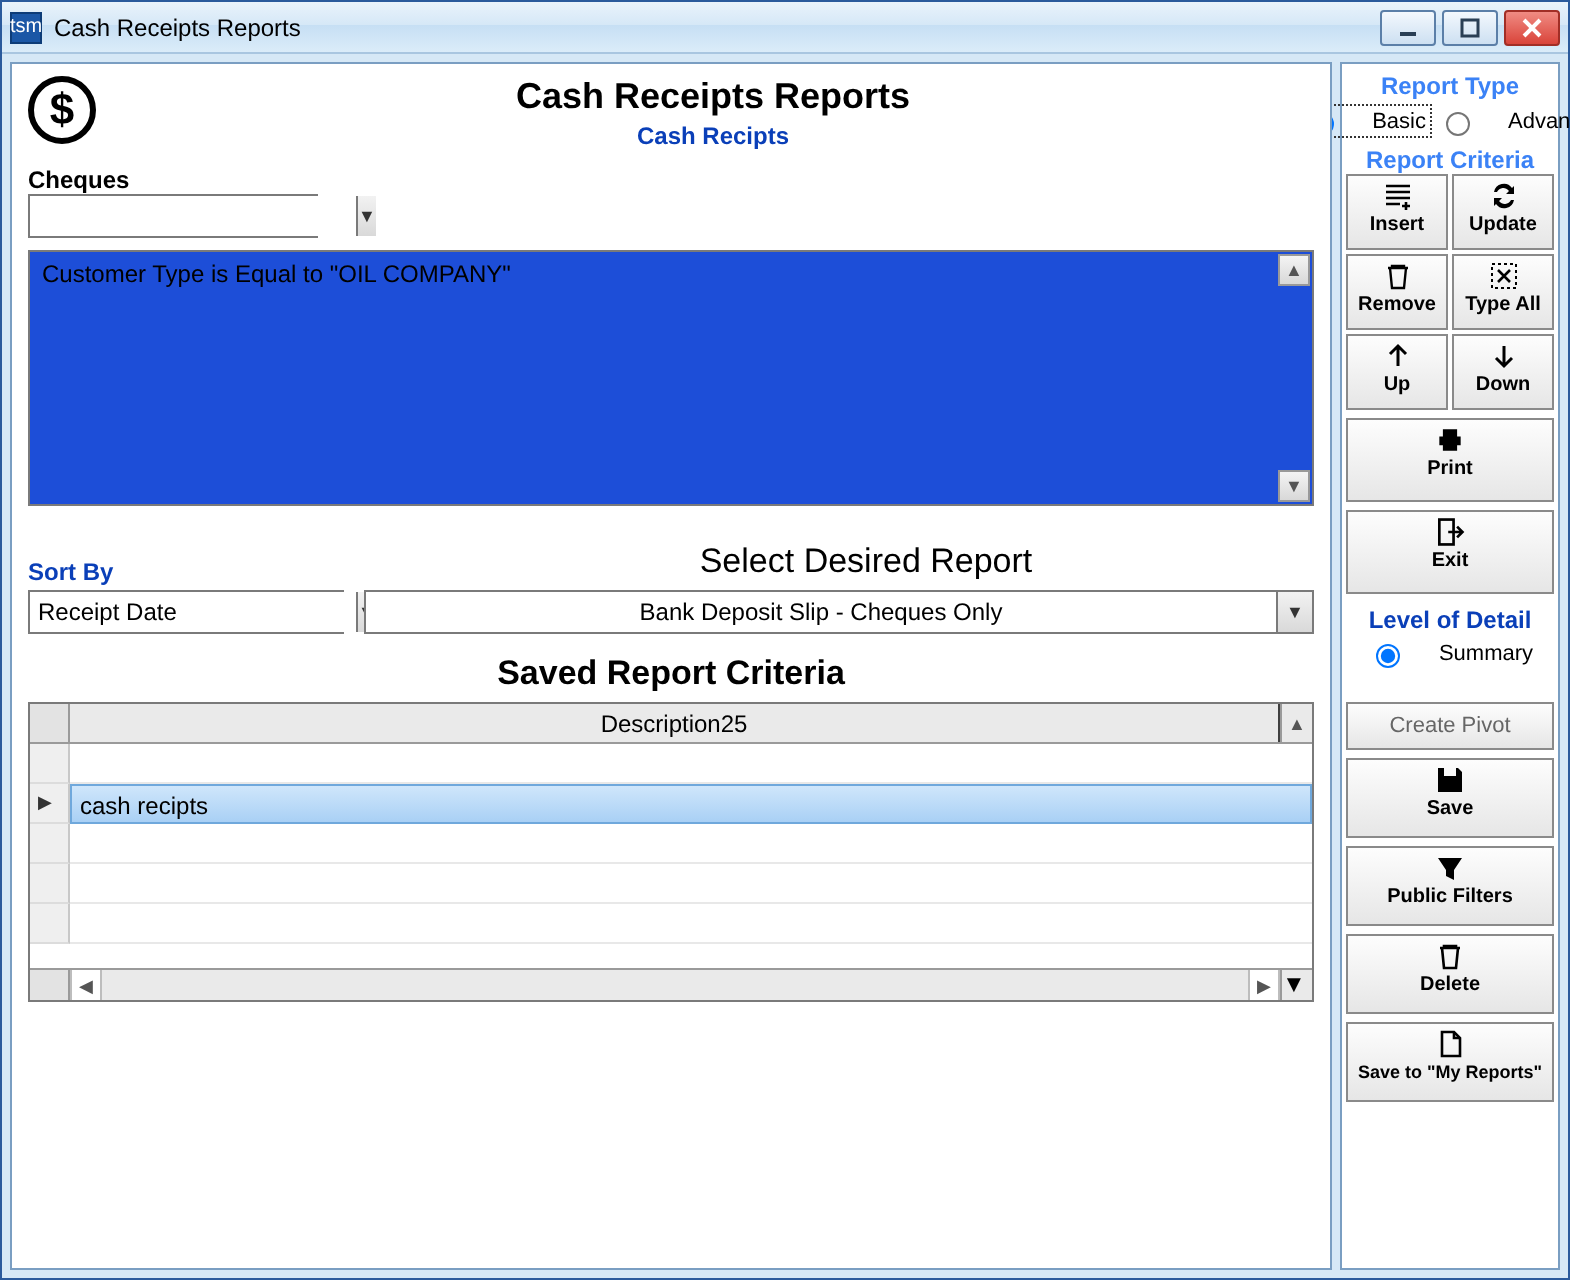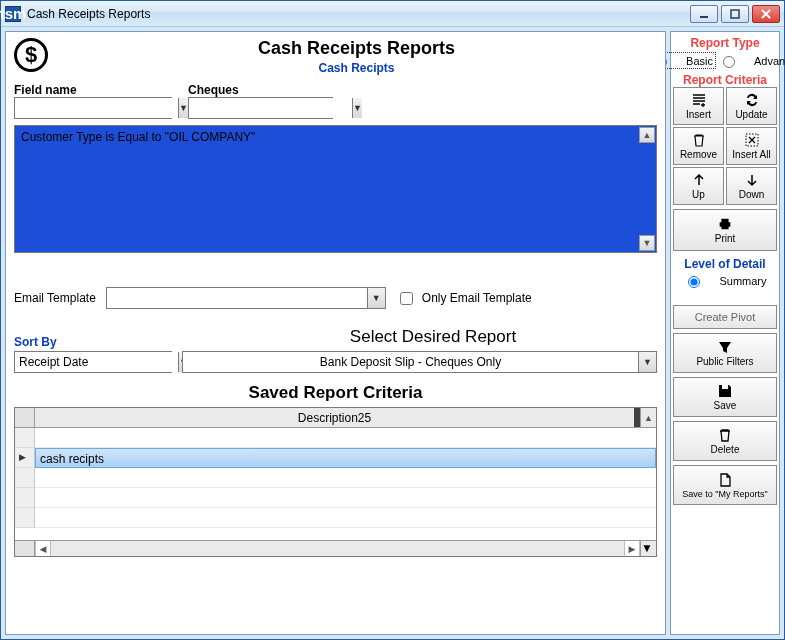--- a/index.html
+++ b/index.html
@@ -27,22 +27,22 @@
     background: linear-gradient(#e9f3fb,#d6e8f7 45%,#c6dff4 46%,#dbecf9);
     border-bottom: 1px solid #a9c6e0;
     display: flex;
     align-items: center;
     padding: 0 4px;
   }
   .titlebar-icon {
     width: 16px; height: 16px;
     background: #1b57a6;
     color: #fff;
-    font-size: 15px;
-    font-weight: bold;
+    font-size: 10px;
+    font-weight: normal;
     display: flex; align-items: center; justify-content: center;
     border: 1px solid #0d3c78;
     margin-right: 6px;
   }
   .titlebar-text { flex: 1; font-size: 12px; color: #000; }
   .win-btns { display: flex; gap: 3px; }
   .win-btn {
     width: 28px; height: 18px;
     border: 1px solid #5b7fa8;
     border-radius: 2px;
@@ -145,47 +145,48 @@
   .grid-wrap {
     margin-top:4px;
     border:1px solid #7a7a7a;
     height: 150px;
     display:flex;
     flex-direction:column;
     background:#fff;
   }
   .grid-header { display:flex; height:20px; border-bottom:1px solid #9a9a9a;}
   .gh-gutter { width:20px; background:#e3e3e3; border-right:1px solid #9a9a9a;}
-  .gh-cell { flex:1; text-align:center; background:#eaeaea; border-right:6px solid #404040; line-height:20px;}
+  .gh-cell { flex:1; text-align:center; background:#eaeaea; border-right:1px solid #404040; line-height:20px;}
   .gh-sb { width:16px; background:#eaeaea; border-left:1px solid #9a9a9a; display:flex;align-items:center;justify-content:center; font-size:9px; color:#555; cursor:pointer;}
   .grid-body { flex:1; position:relative; overflow:hidden;}
   .g-row { display:flex; height:20px; }
   .g-gutter { width:20px; background:#efefef; border-right:1px solid #c8c8c8; border-bottom:1px solid #dcdcdc; position:relative;}
   .g-gutter.active::after { content:"▶"; font-size:9px; position:absolute; left:4px; top:4px; color:#333;}
   .g-cell { flex:1; padding:0 4px; line-height:20px; border-bottom:1px solid #e8e8e8; }
   .g-row.selected .g-cell { background: linear-gradient(#cfe6fb,#a9d0f5); border:1px solid #6fa8dc; }
   .grid-bottom { height:16px; border-top:1px solid #9a9a9a; display:flex;}
   .gb-gutter { width:20px; background:#e3e3e3; border-right:1px solid #9a9a9a;}
   .gb-track { flex:1; background:#eaeaea; display:flex; align-items:center;}
   .gb-left,.gb-right { width:16px; height:100%; display:flex;align-items:center;justify-content:center;font-size:9px;color:#555; border-right:1px solid #bdbdbd; border-left:1px solid #bdbdbd; cursor:pointer;}
   .gb-sb { width:16px; background:#eaeaea; border-left:1px solid #9a9a9a;}
   
-  .side-title { color:#ef4444; font-weight:bold; text-align:center; font-size:12px; margin-top:0;}
+  .side-title { color:#3b82f6; font-weight:bold; text-align:center; font-size:12px; margin-top:0;}
   .radio-row { display:flex; justify-content:center; gap:2px; margin:2px 0 4px;}
   .radio-item { display:flex; align-items:center; gap:16px; font-size:11px;}
   .radio-item input {width:12px;height:12px;}
   .radio-item.boxed { border:1px dotted #333; padding:0 2px;}
   .btn-grid { display:grid; grid-template-columns: 1fr 1fr; gap:2px; width: 100%;}
   .tb-btn {
     border:1px solid #8a8a8a;
     background: linear-gradient(#fdfdfd,#e6e6e6);
     height: 38px;
-    display:flex; flex-direction:column; align-items:center; justify-content:center;
+    display:flex; flex-direction:column; align-items:center; 
     font-size:10px; cursor:pointer; gap:1px;
     padding:2px 1px;
+    font-weight:bold;
   }
   .tb-btn svg { width:16px; height:16px; }
   .wide-btn { width:100%; margin-top:4px; height:42px;}
   .level { margin-top:6px; text-align:center;}
   .pivot-btn {
     width:100%; height:24px; margin-top:17px;
     border:1px solid #8a8a8a; background:linear-gradient(#fdfdfd,#e6e6e6);
     color:#666; cursor:default; font-size:11px;
   }
   .action-btn { width:100%; margin-top:4px; height:40px;}
@@ -223,52 +224,34 @@
       <div class="header-row">
         <div class="dollar-circle">$</div>
         <div class="header-titles">
           <div class="header-title">Cash Receipts Reports</div>
           <div class="header-sub">Cash Recipts</div>
         </div>
       </div>
 
       <div class="field-row">
         <div class="field-block">
-          <div class="lbl">Field name</div>
-          <div class="combo w175">
-            <input value="" style="">
-            <div class="arrow"></div>
-          </div>
-        </div>
-        <div class="field-block">
           <div class="lbl">Cheques</div>
           <div class="combo w145">
             <input value="" style="">
             <div class="arrow"></div>
           </div>
         </div>
       </div>
 
       <div class="criteria-box">
         <div class="criteria-text">Customer Type is Equal to  "OIL COMPANY"</div>
         <div class="sb-up">▲</div>
         <div class="sb-dn">▼</div>
       </div>
 
-      <div class="email-row">
-        <span>Email Template</span>
-        <div class="combo w280">
-          <input value="" style="">
-          <div class="arrow"></div>
-        </div>
-        <label class="chk">
-          <input type="checkbox" style="">
-          <span>Only Email Template</span>
-        </label>
-      </div>
 
       <div class="select-row">
         <div class="sortby">
           <div class="blue-lbl">Sort By</div>
         </div>
         <div class="select-title">Select Desired Report</div>
       </div>
       <div style="display:flex; gap:10px; margin-top:2px;">
         <div class="combo w175">
           <input value="Receipt Date" style="">
@@ -353,64 +336,71 @@
           <svg viewBox="0 0 16 16">
               <path d="M3 4h10M5 4V3h6v1M4 4l1 10h6l1-10" fill="none" stroke="#000" stroke-width="1.2"></path>
             </svg>
           <span>Remove</span>
         </div>
         <div class="tb-btn">
           <svg viewBox="0 0 16 16">
               <rect x="2" y="2" width="12" height="12" fill="none" stroke="#000" stroke-dasharray="1.5 1.5"></rect>
               <path d="M5 5l6 6M11 5l-6 6" stroke="#000" stroke-width="1.3"></path>
             </svg>
-          <span>Insert All</span>
+          <span>Type All</span>
         </div>
         <div class="tb-btn">
           <svg viewBox="0 0 16 16">
               <path d="M8 13V3M4 7l4-4 4 4" fill="none" stroke="#000" stroke-width="1.5"></path>
             </svg>
           <span>Up</span>
         </div>
         <div class="tb-btn">
           <svg viewBox="0 0 16 16">
               <path d="M8 3v10M4 9l4 4 4-4" fill="none" stroke="#000" stroke-width="1.5"></path>
             </svg>
           <span>Down</span>
         </div>
       </div>
 
       <div class="tb-btn wide-btn">
         <svg viewBox="0 0 18 18">
             <path d="M5 3h8v4H5zM3 7h12v5h-2v3H5v-3H3zM6 13h6" fill="#000"></path>
           </svg>
         <span>Print</span>
+      </div>
+      <div class="tb-btn wide-btn">
+        <svg viewBox="0 0 18 18">
+            <rect x="3" y="2" width="8" height="14" fill="none" stroke="#000" stroke-width="1.5"></rect>
+            <path d="M8 9h8M13 6l3 3-3 3" fill="none" stroke="#000" stroke-width="1.5"></path>
+          </svg>
+        <span>Exit</span>
       </div>
 
       <div class="level">
         <div class="blue-lbl">Level of Detail</div>
         <label class="radio-item" style="margin-top:2px;">
           <input type="radio" checked="" style="">
           <span>Summary</span>
         </label>
       </div>
 
       <button class="pivot-btn">Create Pivot</button>
 
       <div class="tb-btn action-btn">
         <svg viewBox="0 0 16 16">
-            <path d="M2 3h12L10 9v5l-4-2V9z" fill="#000"></path>
-          </svg>
-        <span>Public Filters</span>
+            <path d="M2 2h10l2 2v10H2zM5 2v4h6V2M4 10h8v4H4z" fill="#000"></path>
+          </svg>
+        <span>Save</span>
       </div>
       <div class="tb-btn action-btn">
         <svg viewBox="0 0 16 16">
-            <path d="M2 2h10l2 2v10H2zM5 2v4h6V2M4 10h8v4H4z" fill="#000"></path>
-          </svg>
-        <span>Save</span>
+            <path d="M2 3h12L10 9v5l-4-2V9z" fill="#000"></path>
+          </svg>
+        <span>Public Filters</span>
       </div>
       <div class="tb-btn action-btn">
         <svg viewBox="0 0 16 16">
             <path d="M3 4h10M5 4V3h6v1M4 4l1 10h6l1-10" fill="none" stroke="#000" stroke-width="1.3"></path>
           </svg>
         <span>Delete</span>
       </div>
       <div class="tb-btn action-btn" style="font-size:9px;">
         <svg viewBox="0 0 16 16">
             <path d="M4 2h6l3 3v9H4z" fill="none" stroke="#000" stroke-width="1.3"></path>

